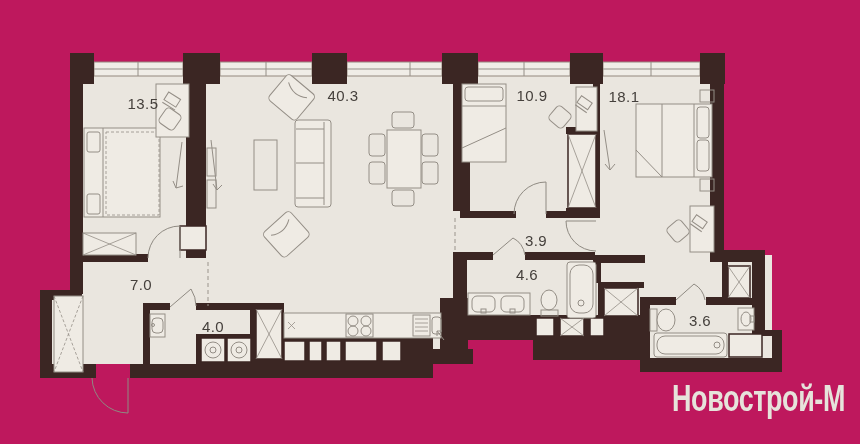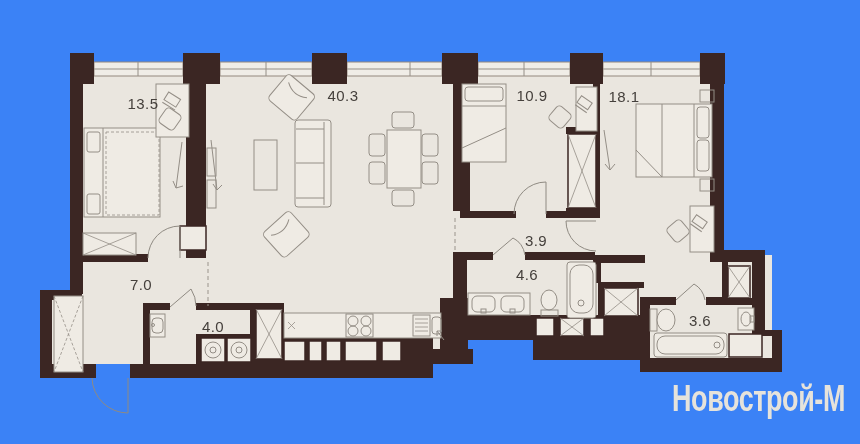--- a/index.html
+++ b/index.html
@@ -1,16 +1,16 @@
 <!DOCTYPE html>
 <html><head>
 <meta charset="utf-8">
 <style>
   html,body{margin:0;padding:0;background:#d4d0c8;}
-  .stage{position:relative;width:860px;height:444px;background:#3b82f6;overflow:hidden;
+  .stage{position:relative;width:860px;height:444px;background:#be185d;overflow:hidden;
          font-family:"Liberation Sans", sans-serif;}
   svg{position:absolute;left:0;top:0;}
   .floor{fill:#eae6df;stroke:none;}
   .wall{fill:#3b2623;stroke:none;}
   .win{fill:#f0ede7;stroke:#94887e;stroke-width:1;}
   .fline{stroke:#948e86;stroke-width:1;fill:none;}
   .ffill{fill:#efebe4;stroke:#948e86;stroke-width:1;}
   .shaft{fill:#efebe4;stroke:#3b2623;stroke-width:1.5;}
   .door{stroke:#8f8a82;stroke-width:1;fill:none;}
   .dash{stroke:#9a948c;stroke-width:1;stroke-dasharray:4 3;fill:none;}

